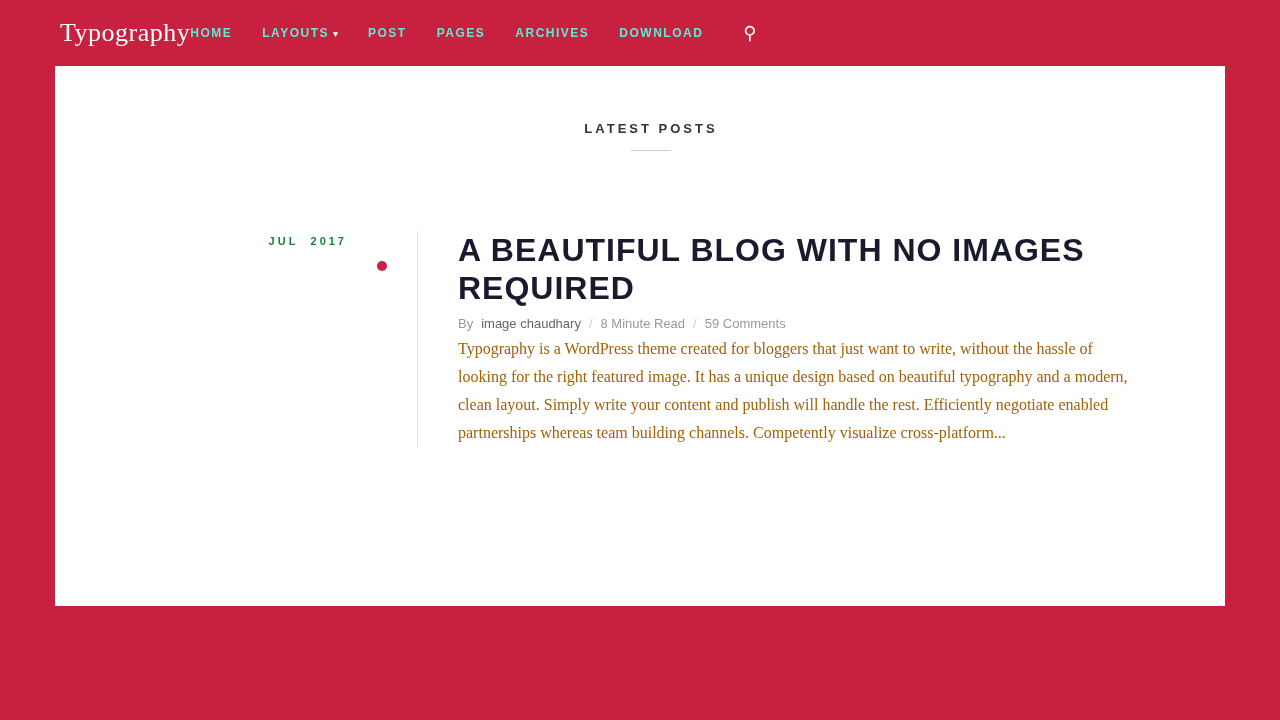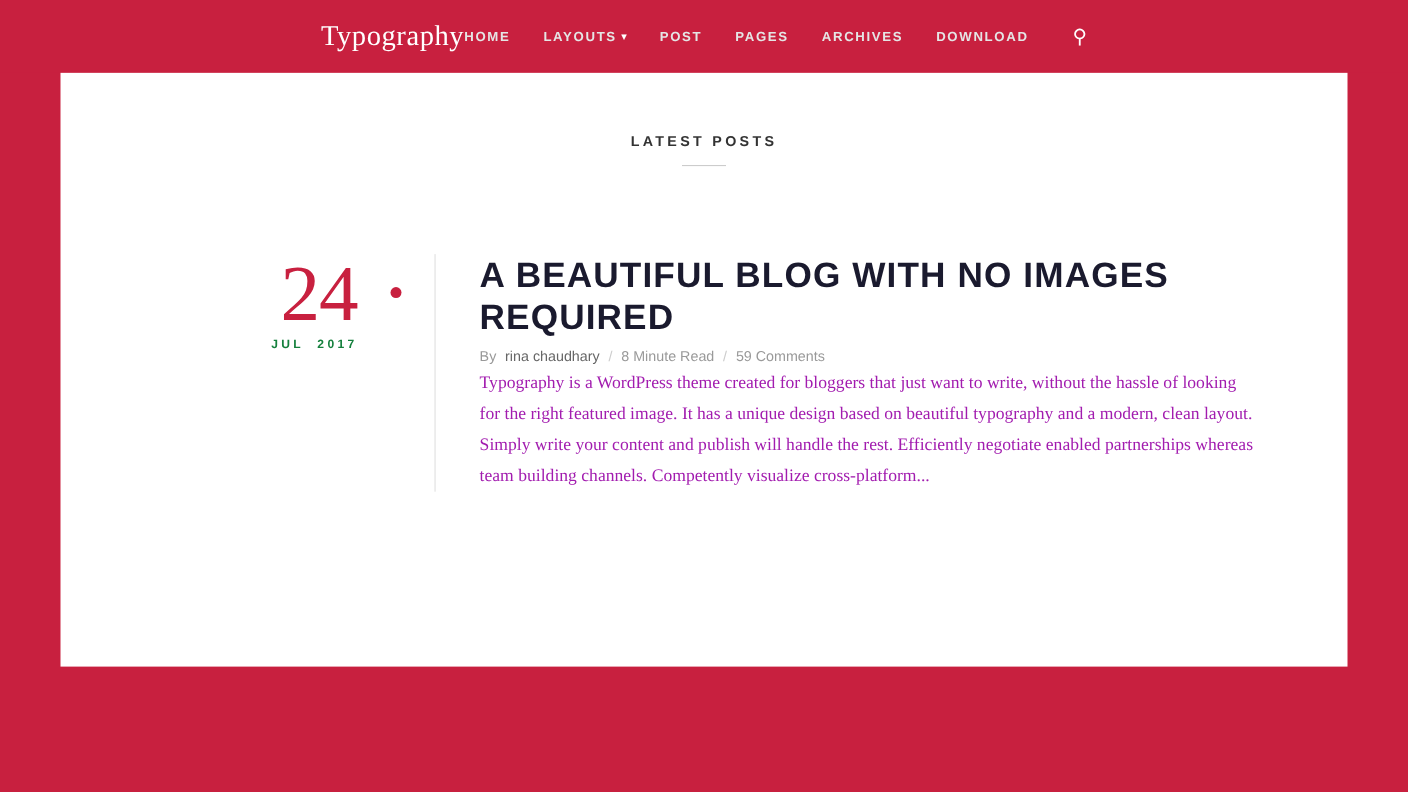--- a/index.html
+++ b/index.html
@@ -14,43 +14,43 @@
       width: 1280px;
       min-height: 720px;
       overflow-x: hidden;
     }
 
     
     header {
       background-color: #c8203f;
       display: flex;
       align-items: center;
-      justify-content: center;
-      padding: 18px 84px;
+      justify-content: flex-start;
+      padding: 18px 60px;
       position: relative;
       z-index: 10;
     }
 
     .site-title {
       color: #fff;
       font-size: 26px;
       font-weight: 400;
       font-family: Georgia, serif;
       letter-spacing: 0.5px;
       text-decoration: none;
     }
 
     nav {
       display: flex;
       align-items: center;
       gap: 30px;
     }
 
     nav a {
-      color: #e5e5e5;
+      color: #5eead4;
       text-decoration: none;
       font-family: Arial, sans-serif;
       font-size: 12px;
       font-weight: 600;
       letter-spacing: 1.5px;
       text-transform: uppercase;
     }
 
     .nav-layouts {
       display: flex;
@@ -73,21 +73,21 @@
     
     .main-wrapper {
       position: relative;
       margin: 0 55px;
       background: #fff;
       min-height: 540px;
     }
 
     
     .content-inner {
-      padding: 0 80px 60px 80px;
+      padding: 0 80px 60px 102px;
     }
 
     
     .section-heading {
       text-align: center;
       padding-top: 55px;
       padding-bottom: 30px;
     }
 
     .section-heading h2 {
@@ -199,21 +199,21 @@
       color: #ccc;
     }
 
     .post-meta .author {
       color: #666;
     }
 
     .post-excerpt {
       font-family: Georgia, serif;
       font-size: 16px;
-      color: #a21caf;
+      color: #a16207;
       line-height: 1.75;
     }
   </style>
 </head>
 <body>
 
 <header>
   <a class="site-title">Typography</a>
 
   <nav>
@@ -234,35 +234,34 @@
   <div class="content-inner">
 
     <div class="section-heading">
       <h2>LATEST POSTS</h2>
       <div class="section-divider"></div>
     </div>
 
     <div class="post-entry">
 
       <div class="post-date-col">
-        <span class="post-date-day">24</span>
         <span class="post-date-month-year">
           <span>JUL</span>&nbsp;&nbsp;<span>2017</span>
         </span>
         <span class="dot-separator"></span>
       </div>
 
       <div class="post-divider-line"></div>
 
       <div class="post-content-col">
         <h1 class="post-title">A BEAUTIFUL BLOG WITH NO IMAGES REQUIRED</h1>
 
         <div class="post-meta">
           <span>By</span>
-          <span class="author">rina chaudhary</span>
+          <span class="author">image chaudhary</span>
           <span class="meta-separator">/</span>
           <span>8 Minute Read</span>
           <span class="meta-separator">/</span>
           <span>59 Comments</span>
         </div>
 
         <p class="post-excerpt">Typography is a WordPress theme created for bloggers that just want to write, without the hassle of looking for the right featured image. It has a unique design based on beautiful typography and a modern, clean layout. Simply write your content and publish will handle the rest. Efficiently negotiate enabled partnerships whereas team building channels. Competently visualize cross-platform...</p>
       </div>
 
     </div>

